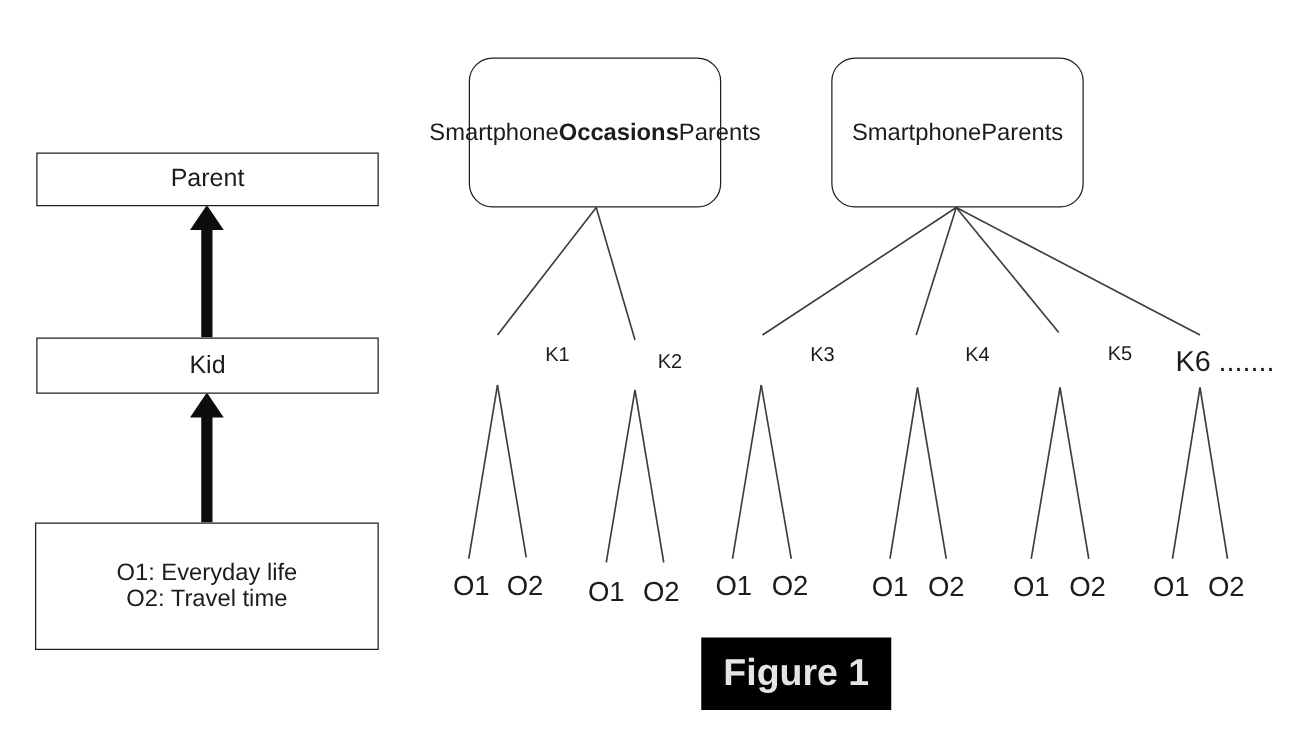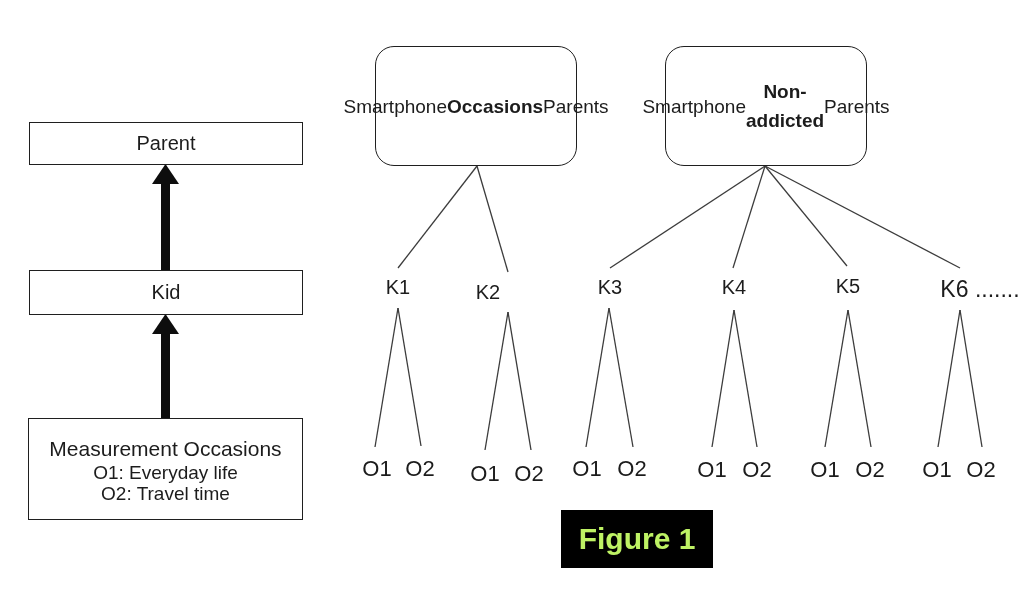--- a/index.html
+++ b/index.html
@@ -24,21 +24,21 @@
   .groupbox{
     position:absolute;width:200px;height:118px;border:1.6px solid #1f1f1f;border-radius:19px;
     background:#ffffff;display:flex;flex-direction:row;align-items:center;justify-content:center;
     text-align:center;font-size:19px;line-height:29px;
   }
   .group1{left:375px;top:46px;}
   .group2{left:665px;top:46px;}
   .groupbox .bold{font-weight:bold;}
 
   
-  .k-label{position:absolute;transform:translateX(-50%);font-size:20px;white-space:nowrap;}
+  .k-label{position:absolute;transform:translateX(-50%);font-size:16px;white-space:nowrap;margin-left:48px;}
   .o-label{position:absolute;transform:translateX(-50%);font-size:22px;white-space:nowrap;}
   .k6-wrap{position:absolute;font-size:23px;white-space:nowrap;transform:translateX(-50%);}
 
   
   .caption{
     position:absolute;left:561px;top:510px;width:152px;height:58px;
     display:flex;align-items:center;justify-content:center;
     font-size:30px;font-weight:bold;
   }
 </style>
@@ -90,34 +90,32 @@
 
   <div class="rectbox parent-box">
     <span>Parent</span>
   </div>
 
   <div class="rectbox kid-box">
     <span>Kid</span>
   </div>
 
   <div class="rectbox meas-box">
-    <div class="meas-title">Measurement Occasions</div>
     <div class="meas-sub">O1: Everyday life</div>
     <div class="meas-sub">O2: Travel time</div>
   </div>
 
   <div class="groupbox group1">
     <div>Smartphone</div>
     <div class="bold">Occasions</div>
     <div>Parents</div>
   </div>
 
   <div class="groupbox group2">
     <div>Smartphone</div>
-    <div class="bold">Non-addicted</div>
     <div>Parents</div>
   </div>
 
   <div class="k-label" style="left:398px;top:276px">K1</div>
   <div class="k-label" style="left:488px;top:281px">K2</div>
   <div class="k-label" style="left:610px;top:276px">K3</div>
   <div class="k-label" style="left:734px;top:276px">K4</div>
   <div class="k-label" style="left:848px;top:275px">K5</div>
   <div class="k6-wrap" style="left:980px;top:276px"><span>K6</span> <span>.......</span></div>
 
@@ -132,17 +130,17 @@
 
   <div class="o-label" style="left:712px;top:457px">O1</div>
   <div class="o-label" style="left:757px;top:457px">O2</div>
 
   <div class="o-label" style="left:825px;top:457px">O1</div>
   <div class="o-label" style="left:870px;top:457px">O2</div>
 
   <div class="o-label" style="left:937px;top:457px">O1</div>
   <div class="o-label" style="left:981px;top:457px">O2</div>
 
-  <div class="caption" style="background: rgb(0, 0, 0); color: #bef264;">
+  <div class="caption" style="background: rgb(0, 0, 0); color: #e5e5e5;">
     <span>Figure 1</span>
   </div>
 
 </div>
 
 </body></html>

